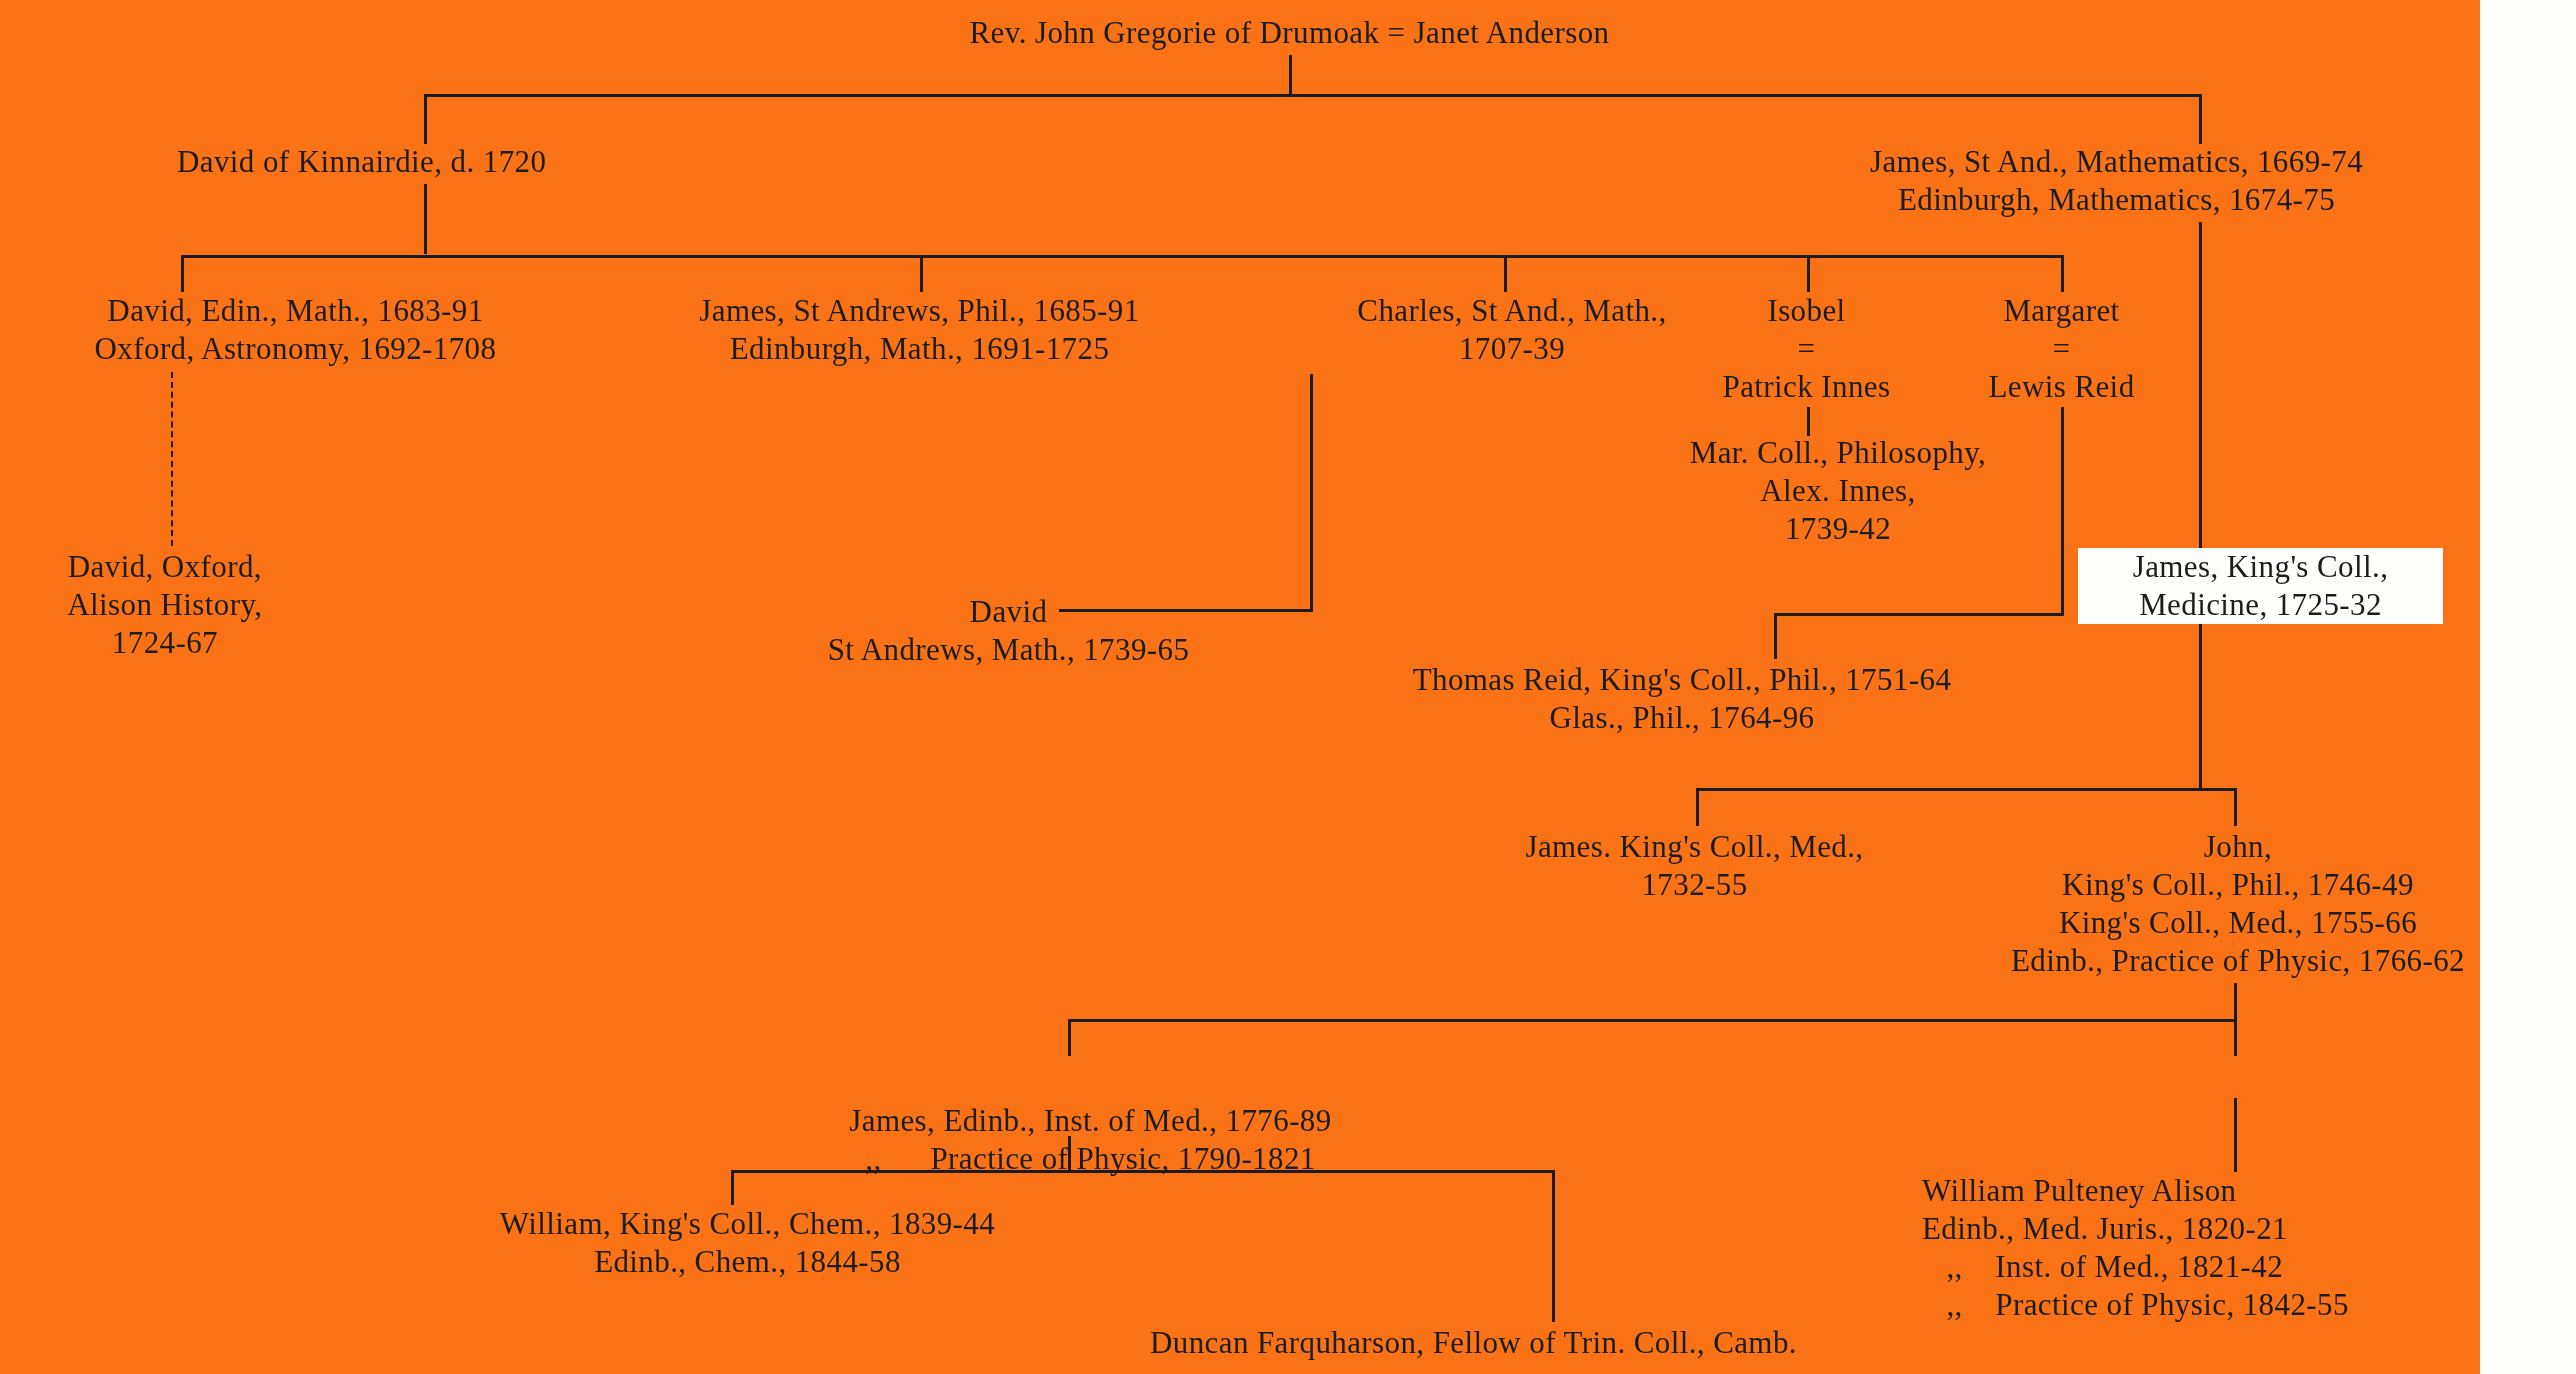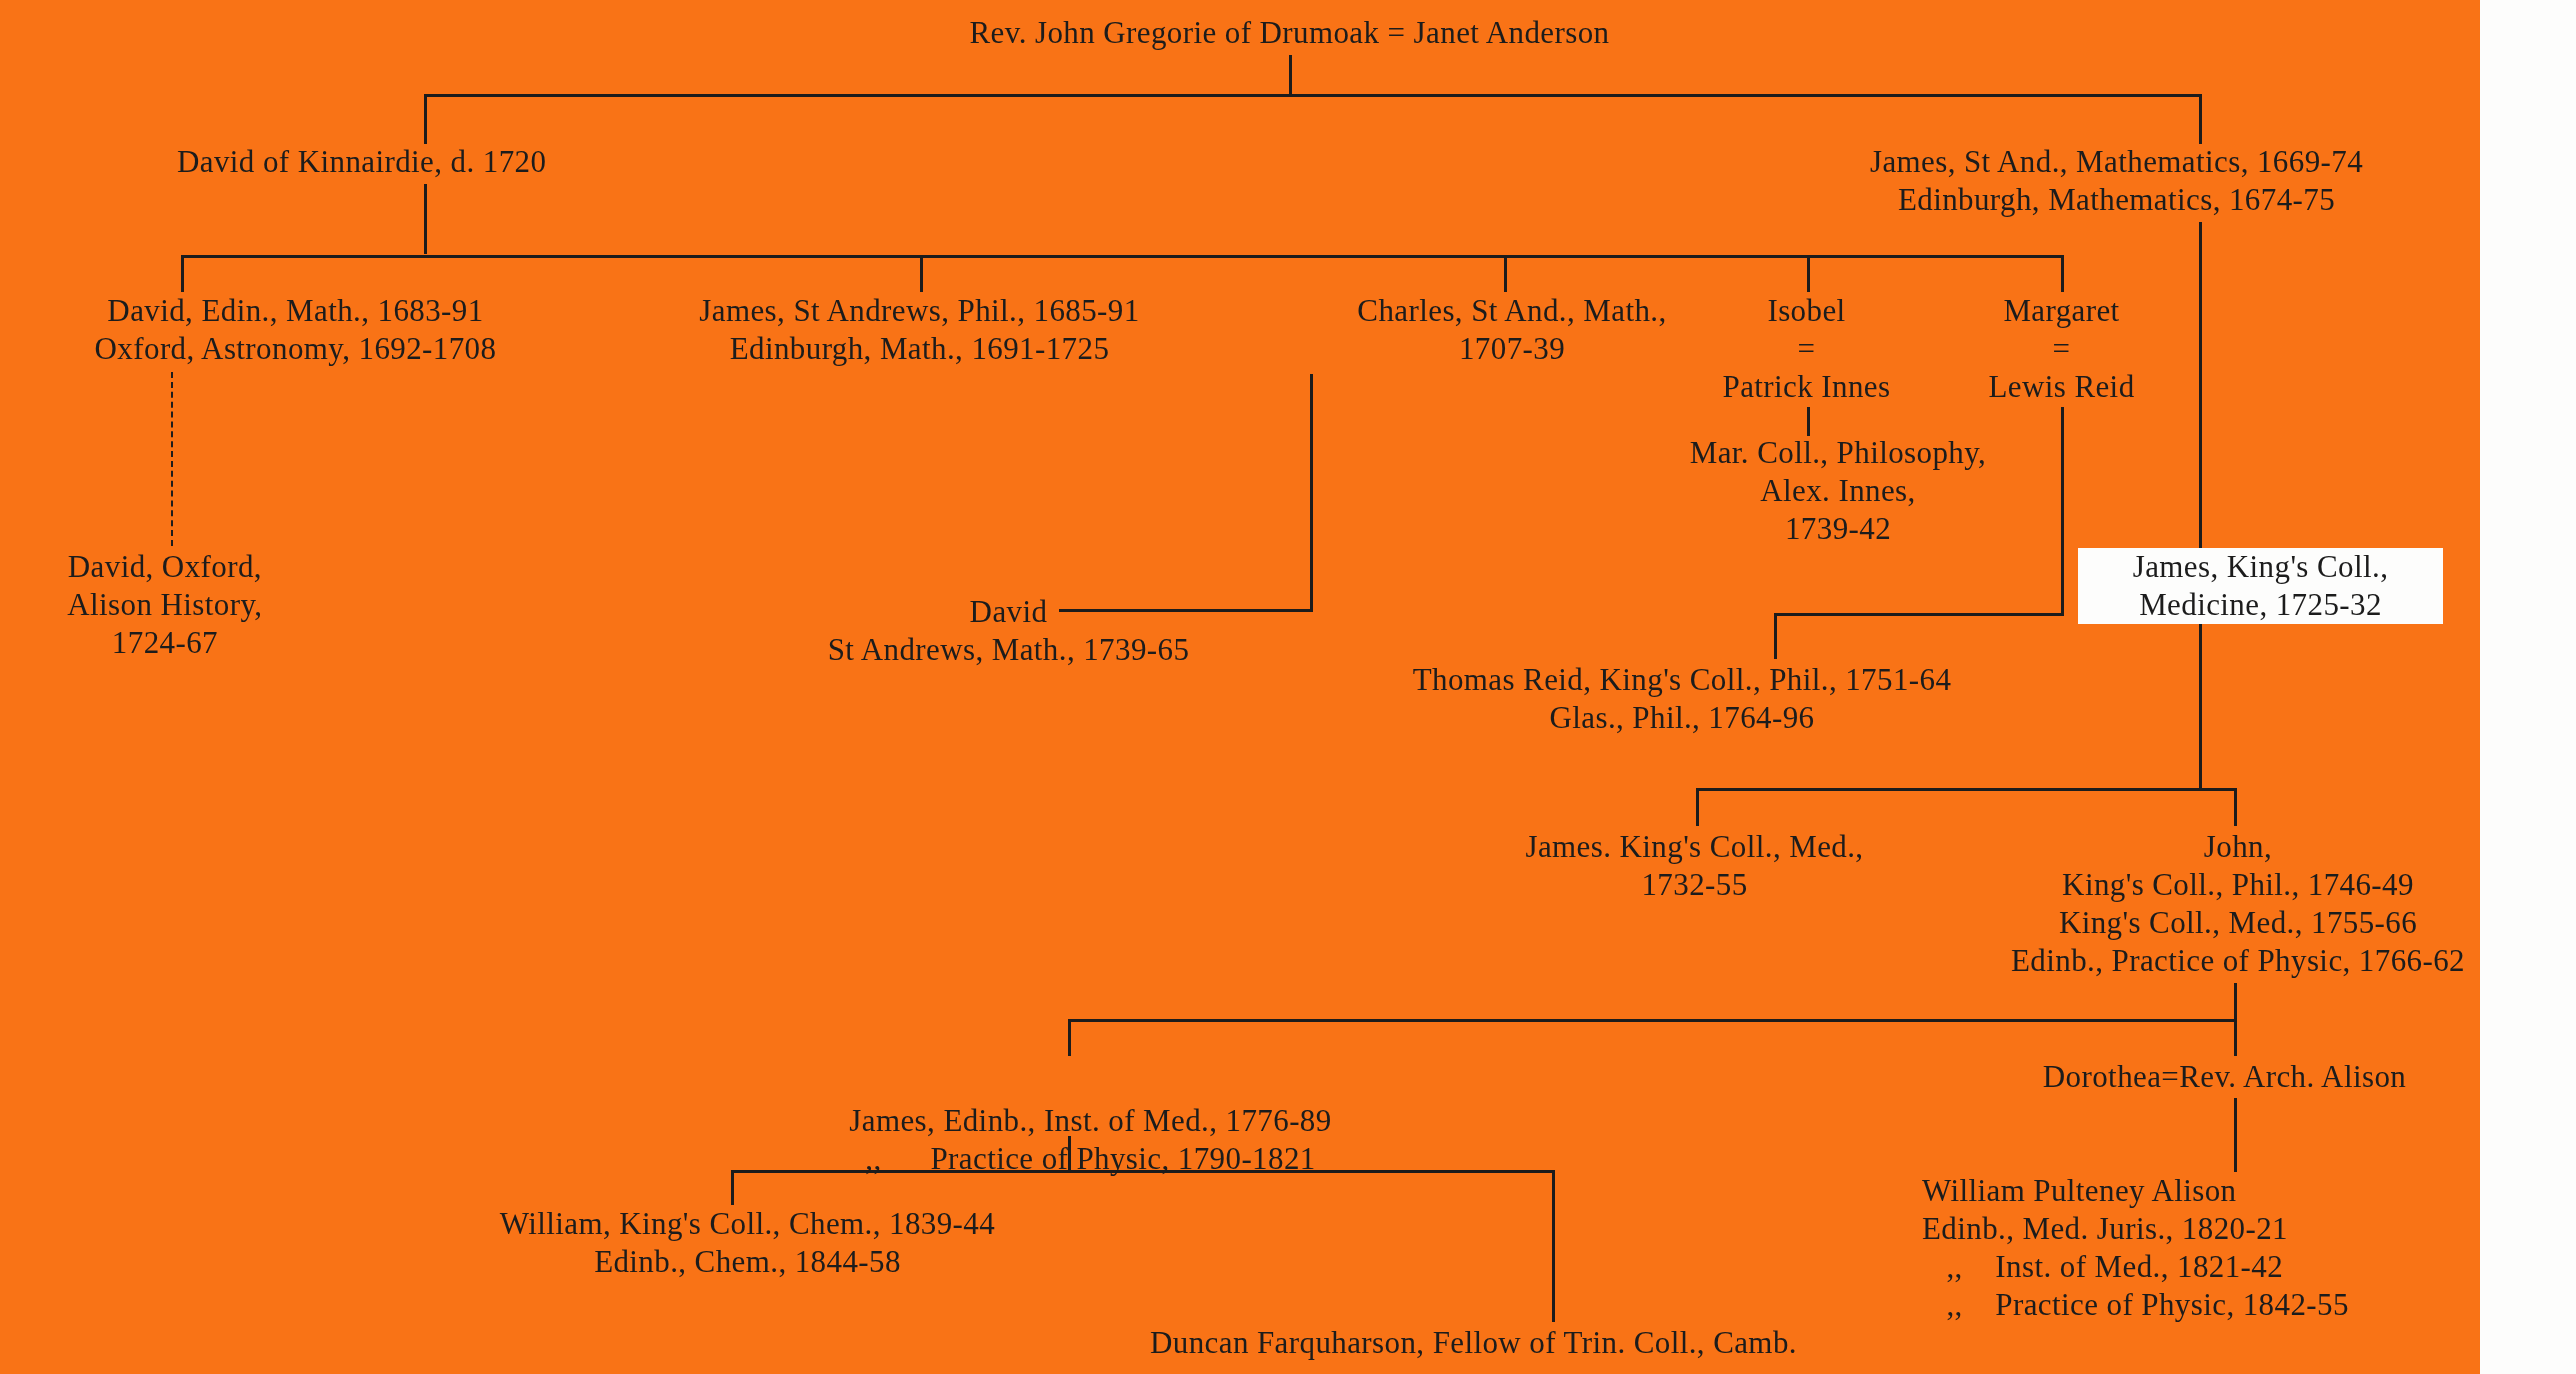--- a/index.html
+++ b/index.html
@@ -141,23 +141,20 @@
     <div class="ln">King's Coll., Phil., 1746-49</div>
     <div class="ln">King's Coll., Med., 1755-66</div>
     <div class="ln">Edinb., Practice of Physic, 1766-62</div>
   </div>
 
   <div class="node" style="left:695px;top:1102px;width:791px">
     <div class="ln">James, Edinb., Inst. of Med., 1776-89</div>
     <div class="ln">,,      Practice of Physic, 1790-1821</div>
   </div>
 
-  <div class="node" style="left:1955px;top:1058px;width:539px">
-    <div class="ln">Dorothea=Rev. Arch. Alison</div>
-  </div>
 
   <div class="node left" style="left:1922px;top:1172px;width:574px">
     <div class="ln">William Pulteney Alison</div>
     <div class="ln">Edinb., Med. Juris., 1820-21</div>
     <div class="ln">   ,,    Inst. of Med., 1821-42</div>
     <div class="ln">   ,,    Practice of Physic, 1842-55</div>
   </div>
 
   <div class="node" style="left:417px;top:1205px;width:661px">
     <div class="ln">William, King's Coll., Chem., 1839-44</div>

